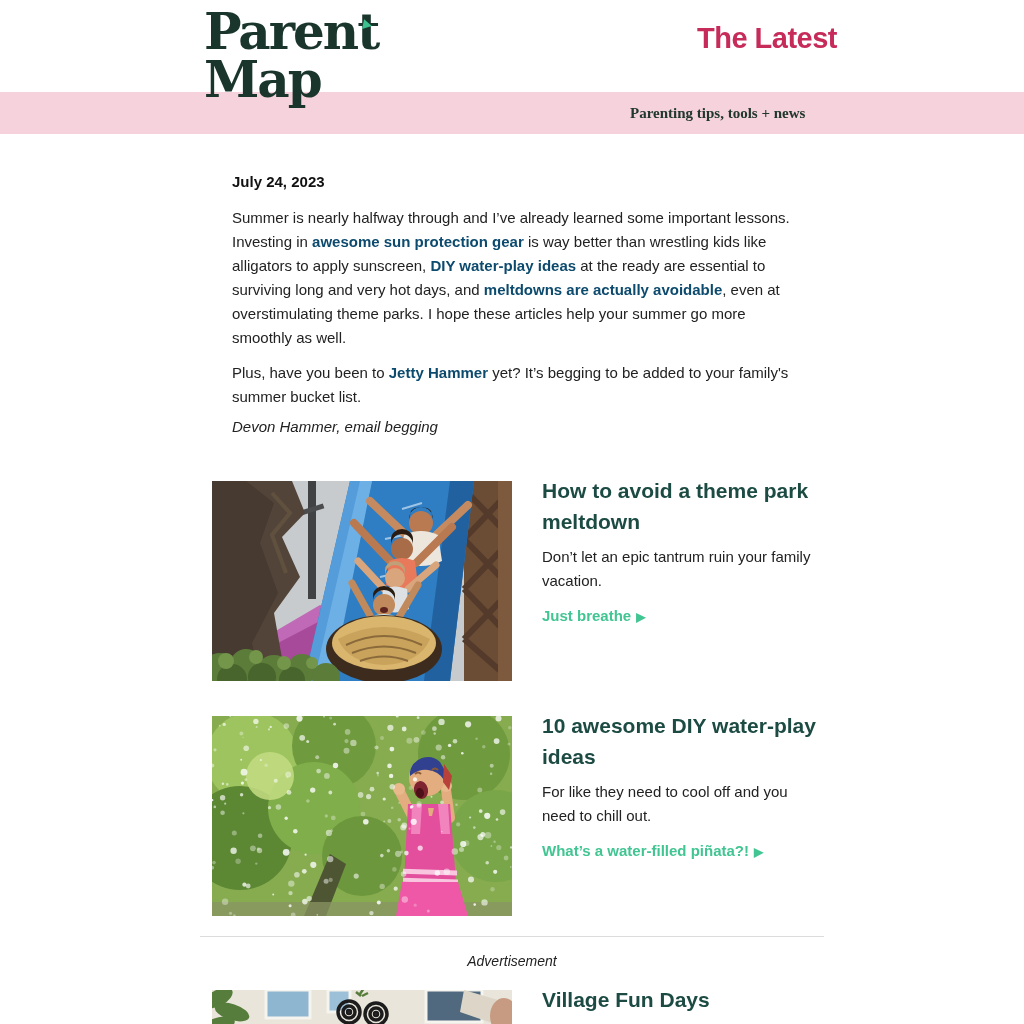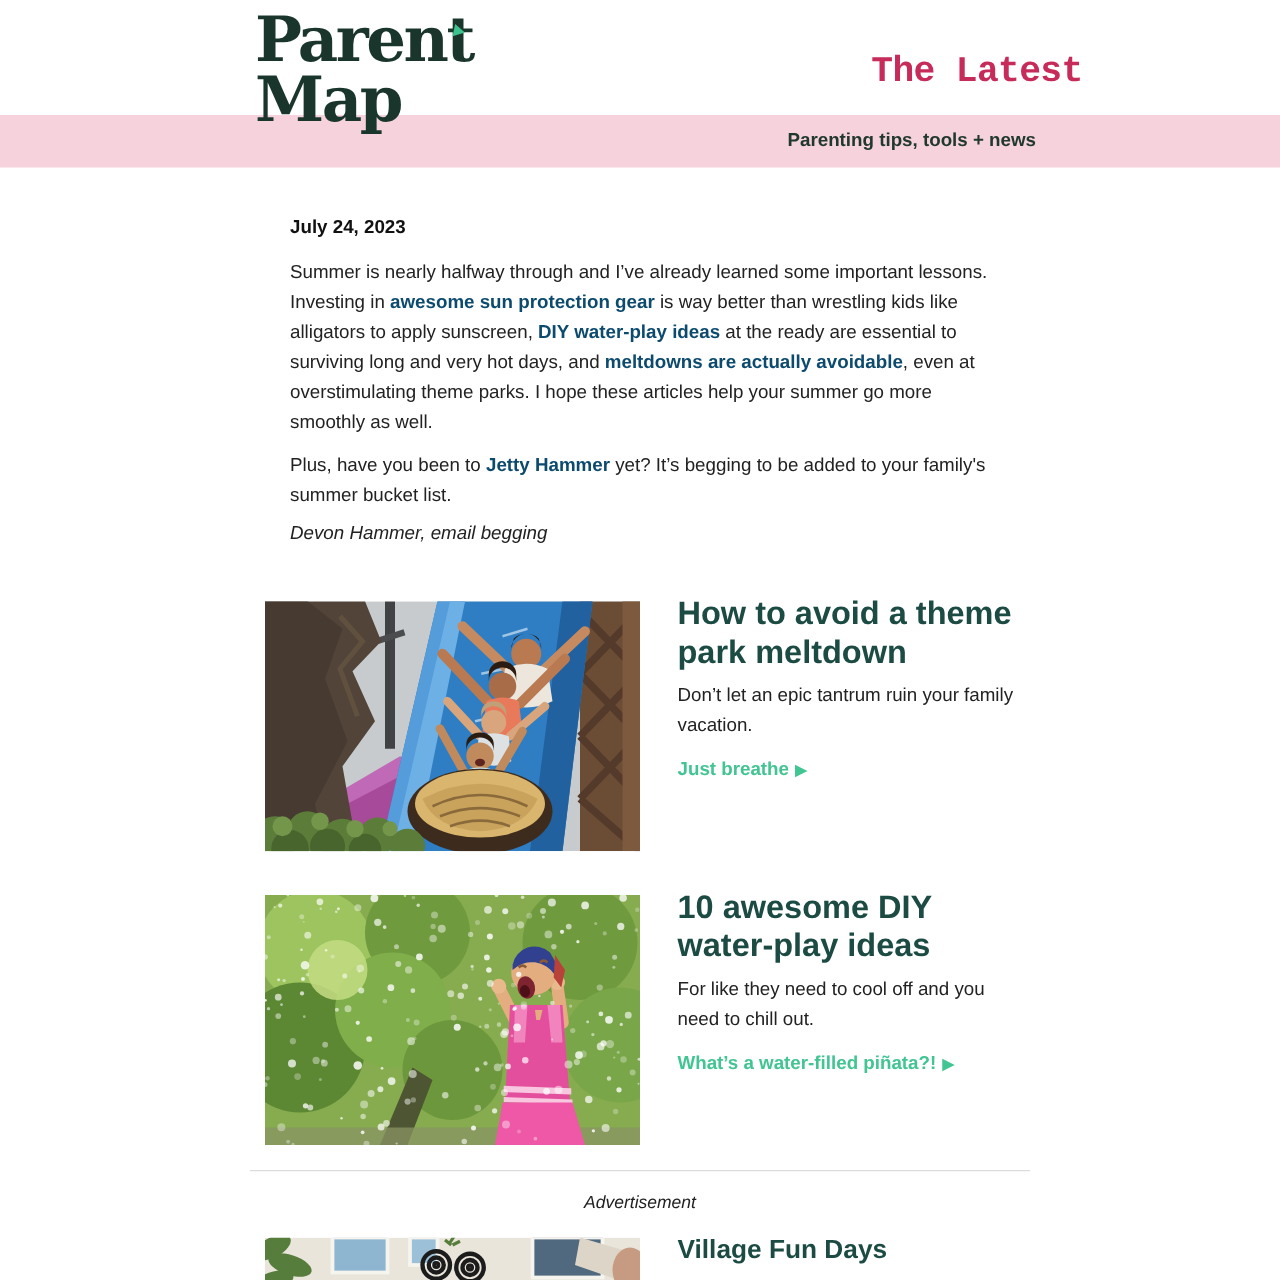--- a/index.html
+++ b/index.html
@@ -3,55 +3,55 @@
 <meta charset="utf-8">
 <style>
   html,body{margin:0;padding:0;}
   body{
     width:1024px;height:1024px;overflow:hidden;background:#ffffff;
     font-family:"Liberation Sans",sans-serif;color:#222;
     position:relative;
   }
   
   .header{position:relative;height:134px;}
-  .banner{position:absolute;left:0;top:92px;width:1024px;height:42px;background:#f6d2dc;}
+  .banner{position:absolute;left:0;top:92px;width:1024px;height:42px;background:#f6d2dc;font-family:Liberation Serif, serif;}
   .banner-text{
     position:absolute;left:630px;top:0;height:42px;line-height:42px;
     font-size:15px;font-weight:bold;color:#21382f;
   }
   .logo{
     position:absolute;left:204px;top:8px;z-index:2;cursor:pointer;
     font-family:"DejaVu Serif",serif;font-weight:bold;color:#1a362c;
     font-size:50px;line-height:48px;letter-spacing:-2px;
   }
   .logo-tri{
     position:absolute;left:159px;top:12px;width:0;height:0;
     border-top:5px solid transparent;border-bottom:5px solid transparent;
     border-left:9px solid #3dc18e;transform:rotate(12deg);
   }
   .the-latest{
-    position:absolute;left:697px;top:41px;
-    font-family:Liberation Mono, monospace;font-weight:bold;
+    position:absolute;left:697px;top:22px;
+    font-family:Liberation Sans, sans-serif;font-weight:bold;
     font-size:29px;letter-spacing:-0.5px;color:#c62b5a;
   }
   
   .main{position:relative;width:624px;margin-left:200px;}
   .date{margin:39px 34px 0 32px;font-size:15px;font-weight:bold;color:#111;}
   .para{margin:16px 34px 0 32px;font-size:15px;line-height:24px;color:#222;}
   .para.second{margin-top:11px;}
   .inline-link{color:#0c4a6e;font-weight:bold;text-decoration:none;cursor:pointer;}
   .byline{margin:9px 34px 0 32px;font-size:15px;font-style:italic;color:#222;}
   
   .article{display:flex;align-items:flex-start;margin:46px 0 0 12px;}
   .article.gap{margin-top:35px;}
   .article-figure{width:300px;height:200px;flex:0 0 300px;overflow:hidden;cursor:pointer;}
   .article-figure svg{display:block;}
   .article-text{margin-left:30px;width:278px;}
   .article-title{
-    margin-top:-6px;font-size:26px;line-height:31px;font-weight:bold;
+    margin-top:-6px;font-size:21px;line-height:31px;font-weight:bold;
     color:#1c4b43;cursor:pointer;
   }
   .article-sub{margin-top:8px;font-size:15px;line-height:24px;color:#222;}
   .article-cta{
     display:inline-block;margin-top:14px;font-size:15px;font-weight:bold;
     color:#41c592;text-decoration:none;cursor:pointer;
   }
   .arrow{font-size:12px;margin-left:5px;}
   
   .divider{border:none;border-top:1px solid #dcdcdc;margin:20px 0 0 0;width:624px;}

